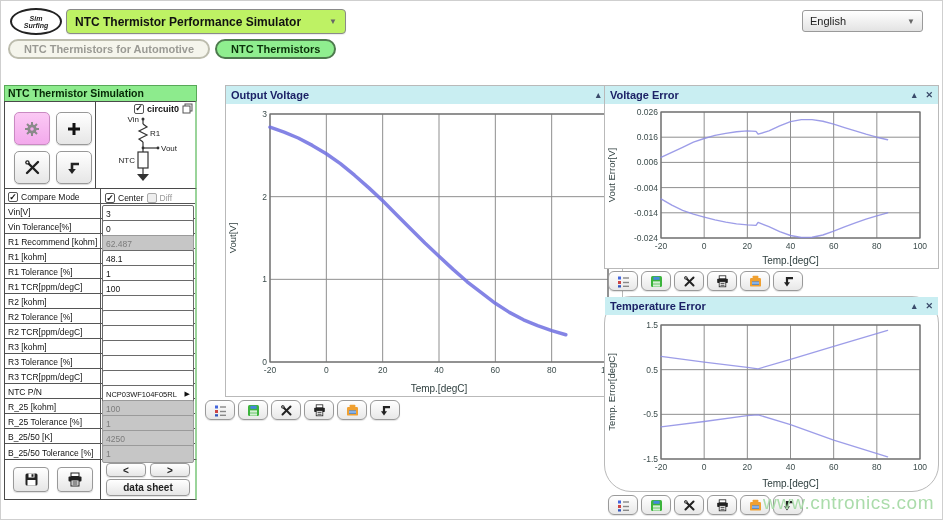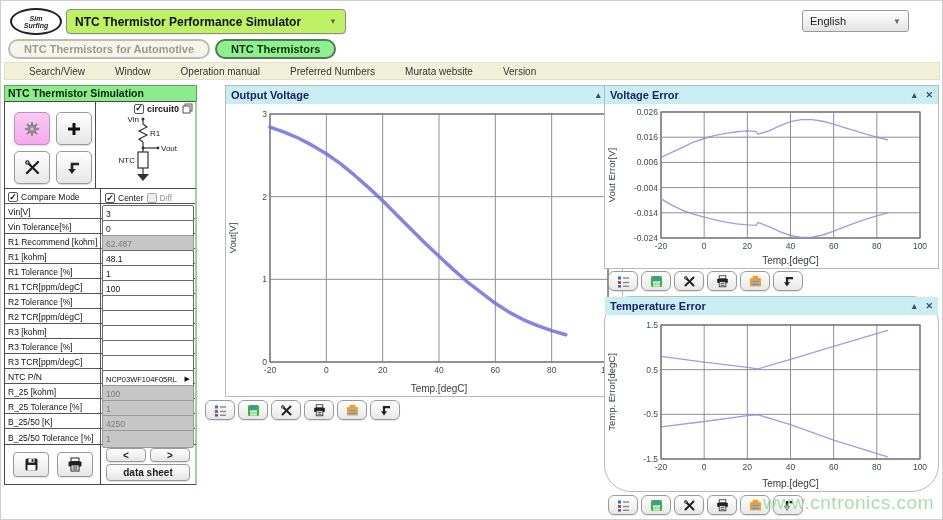--- a/index.html
+++ b/index.html
@@ -10,21 +10,21 @@
   
   .logo { position:absolute; left:9px; top:7px; width:52px; height:27px;
           border:2px solid #222; border-radius:50%; background:#fff;
           display:flex; flex-direction:column; align-items:center; justify-content:center;
           font-size:7px; font-weight:bold; font-style:italic; line-height:7px; color:#222; }
   .title-select { position:absolute; left:65px; top:8px; width:280px; height:25px;
           background:#bef264; border:1px solid #8a8a8a; border-radius:4px;
           display:flex; align-items:center; padding:0 8px; font-size:12px; font-weight:bold; color:#111;
           box-shadow:0 1px 1px rgba(0,0,0,.08); }
   .title-select .arrow, .lang-select .arrow { margin-left:auto; font-size:8px; color:#666; }
-  .lang-select { position:absolute; left:801px; top:9px; width:107px; height:22px;
+  .lang-select { position:absolute; left:801px; top:9px; width:121px; height:22px;
           background:linear-gradient(#ffffff,#e3e3e3); border:1px solid #9a9a9a; border-radius:3px;
           display:flex; align-items:center; padding:0 7px; font-size:11px; color:#222; }
 
   
   .tabs { position:absolute; left:7px; top:38px; display:flex; gap:5px; }
   .tab  { height:20px; border-radius:10px; padding:0 14px; font-size:11px; font-weight:bold;
           display:flex; align-items:center; }
   .tab.active   { background:#8fee8f; border:2px solid #4e7a4e; color:#0a320a; }
   .tab.inactive { background:#f5f5ec; border:2px solid #bdbdae; color:#9a9a94; }
 
@@ -103,28 +103,20 @@
   <div class="lang-select">
     <span>English</span>
     <span class="arrow">▼</span>
   </div>
 
   <div class="tabs">
     <div class="tab inactive">NTC Thermistors for Automotive</div>
     <div class="tab active">NTC Thermistors</div>
   </div>
 
-  <div class="menubar">
-    <span>Search/View</span>
-    <span>Window</span>
-    <span>Operation manual</span>
-    <span>Preferred Numbers</span>
-    <span>Murata website</span>
-    <span>Version</span>
-  </div>
 
   <div class="left-panel">
     <div class="lp-header">NTC Thermistor Simulation</div>
 
     <div class="lp-toolbox">
       <div class="lp-tb-left">
         <div class="sq-btn pink" style="left:9px; top:10px;">
           <svg width="18" height="18" viewBox="0 0 18 18">
             <g stroke="#8a8a8a" stroke-width="2">
                 <line x1="9" y1="2" x2="9" y2="16"></line>
@@ -215,20 +207,24 @@
           <div class="tlabel">R1 [kohm]</div>
           <div class="tvalue">48.1</div>
         </div>
       <div class="trow">
           <div class="tlabel">R1 Tolerance [%]</div>
           <div class="tvalue">1</div>
         </div>
       <div class="trow">
           <div class="tlabel">R1 TCR[ppm/degC]</div>
           <div class="tvalue">100</div>
+        </div>
+      <div class="trow">
+          <div class="tlabel">R2 [kohm]</div>
+          <div class="tvalue"></div>
         </div>
       <div class="trow">
           <div class="tlabel">R2 Tolerance [%]</div>
           <div class="tvalue"></div>
         </div>
       <div class="trow">
           <div class="tlabel">R2 TCR[ppm/degC]</div>
           <div class="tvalue"></div>
         </div>
       <div class="trow">

